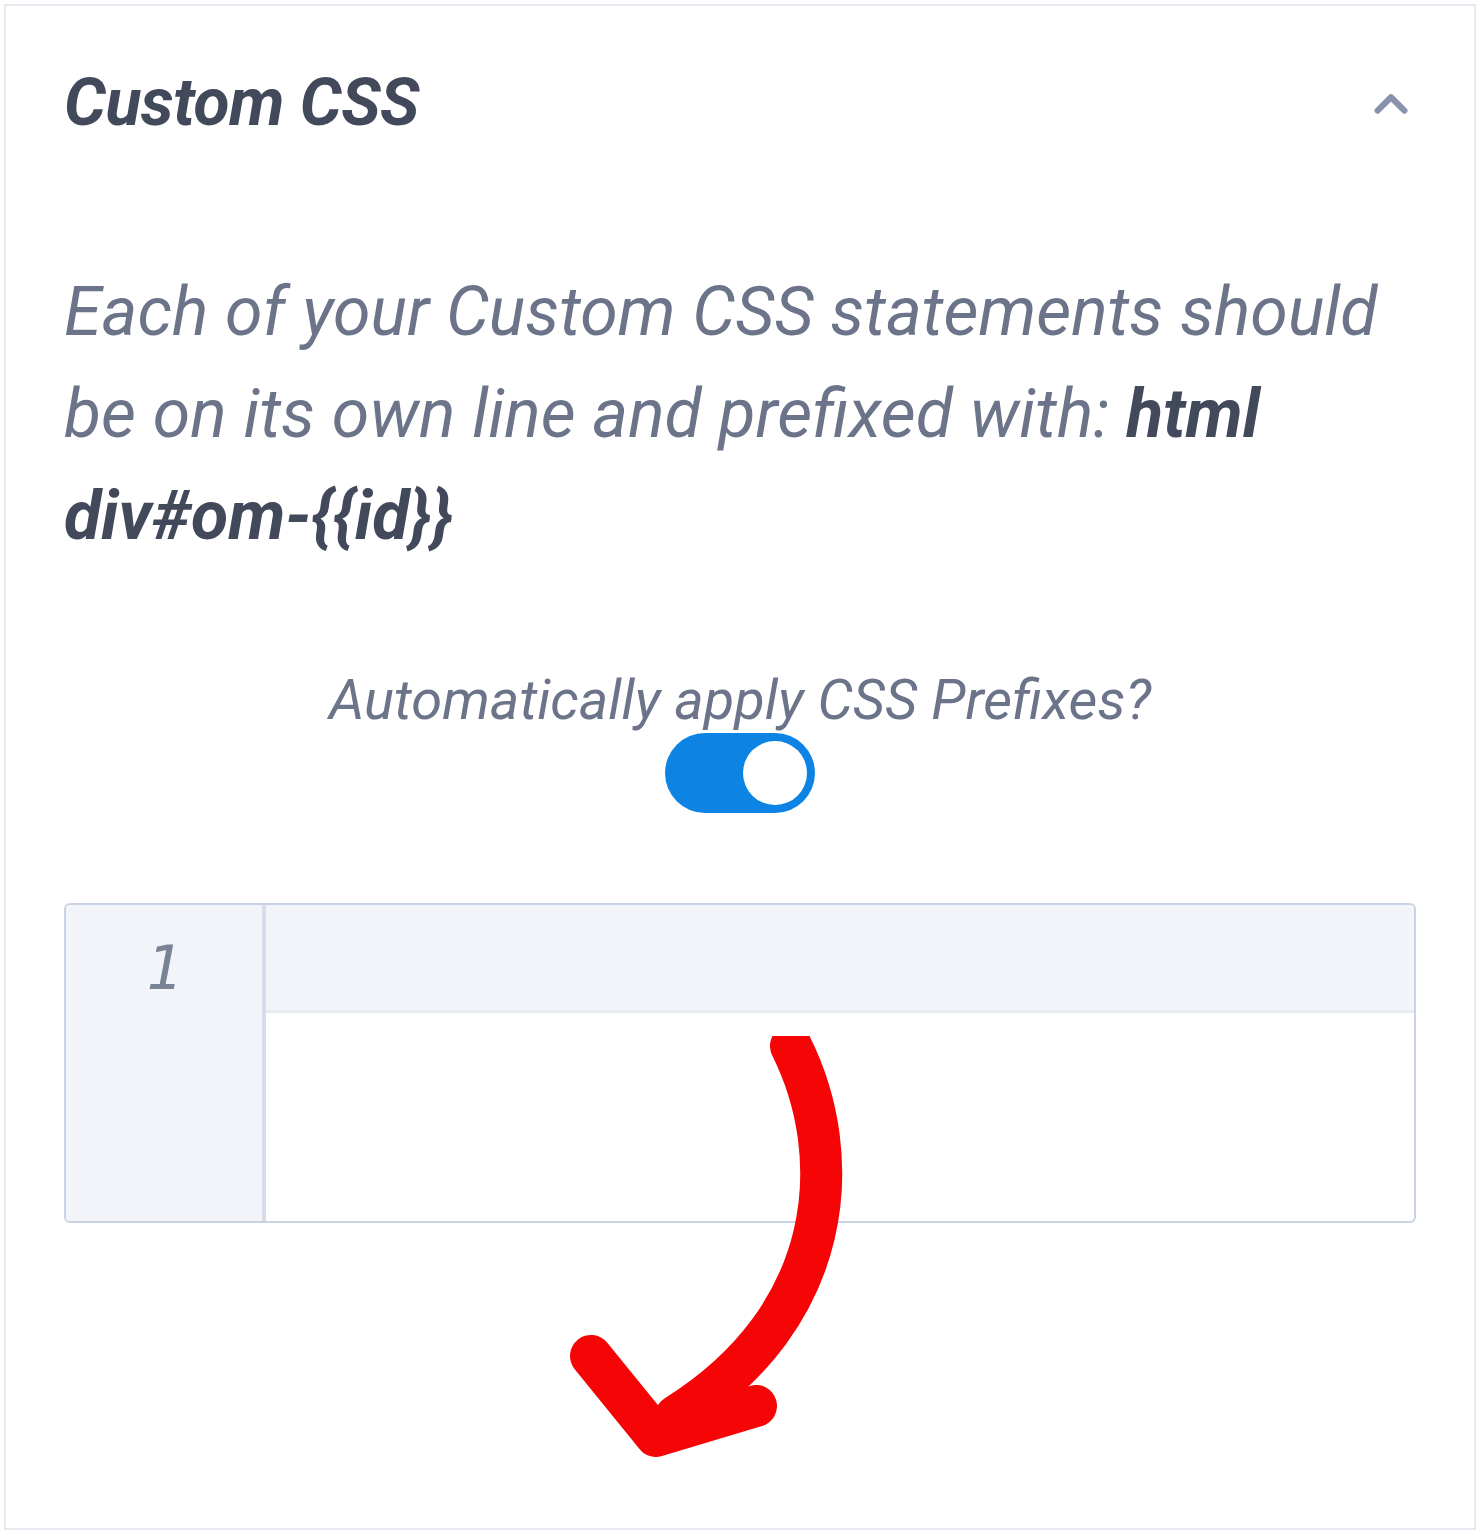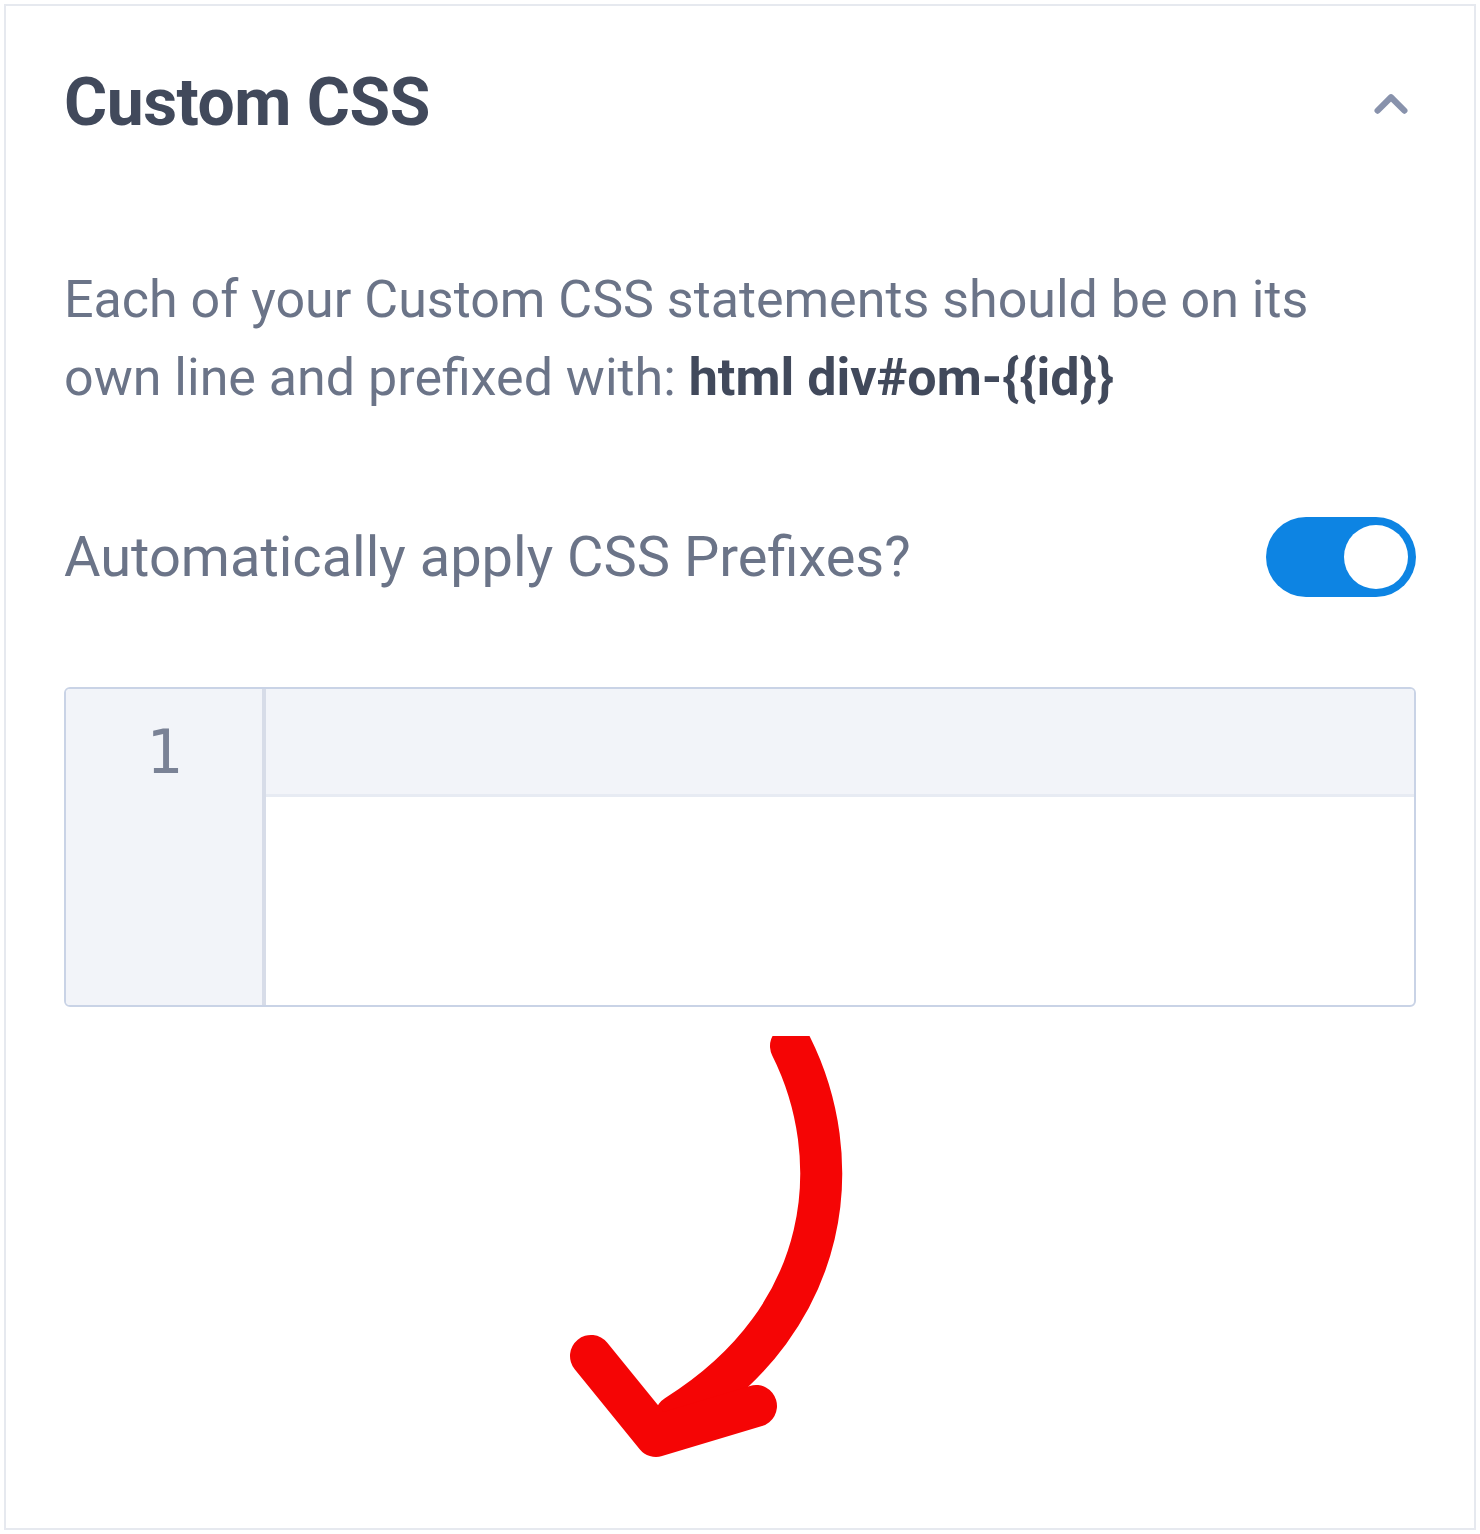--- a/index.html
+++ b/index.html
@@ -10,20 +10,21 @@
     color: #41495b;
   }
   .panel {
     border: 2px solid #e6e9ef;
     width: 1472px;
     height: 1526px;
     margin: 4px;
     padding: 58px 58px 0 58px;
     position: relative;
     background: #fff;
+    font-style: italic;
   }
   .header {
     display: flex;
     justify-content: space-between;
     align-items: center;
     margin-bottom: 120px;
   }
   .header-title {
     font-size: 66px;
     font-weight: 700;
@@ -65,35 +66,36 @@
     align-items: center;
     justify-content: center;
     cursor: pointer;
   }
   .device-btn.active {
     background: #a6b0c6;
   }
   .device-btn svg { width: 80px; height: 80px; fill: #41495b; }
 
   .help-text {
-    font-size: 52px;
+    font-size: 68px;
     line-height: 1.5;
     color: #6b7488;
     margin-bottom: 100px;
   }
   .help-text .bold {
     font-weight: 700;
     color: #41495b;
   }
 
   .toggle-row {
     display: flex;
     justify-content: space-between;
     align-items: center;
     margin-bottom: 90px;
+    flex-direction: column;
   }
   .toggle-label {
     font-size: 56px;
     color: #6b7488;
   }
   .toggle {
     width: 150px;
     height: 80px;
     border-radius: 40px;
     background: #0d84e3;

